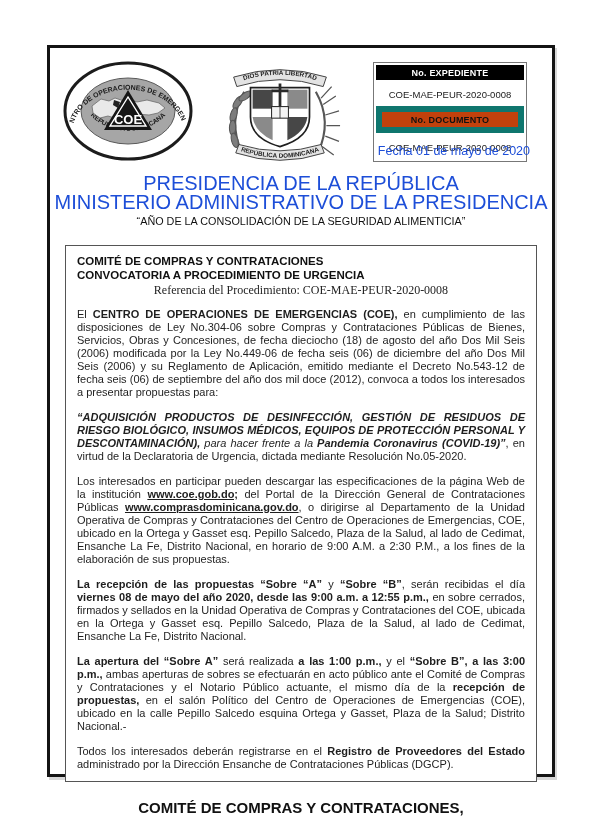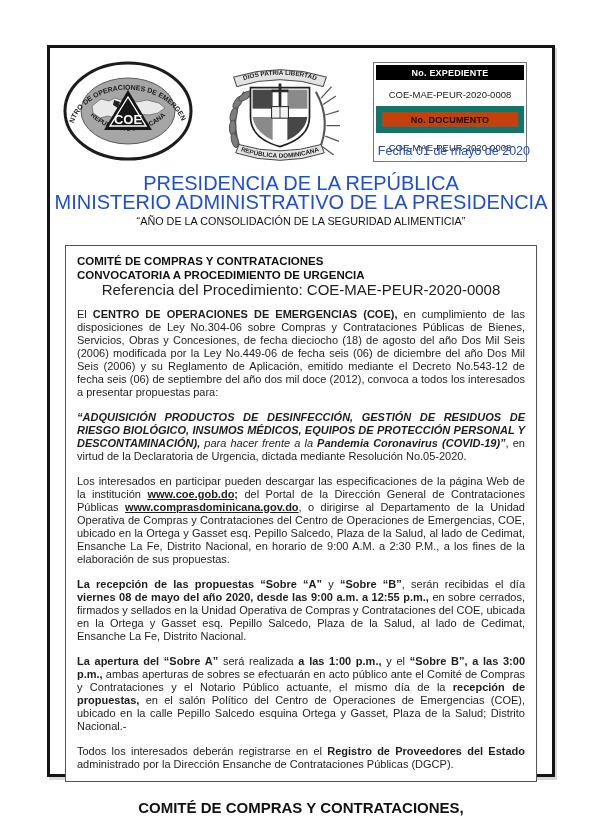--- a/index.html
+++ b/index.html
@@ -18,21 +18,21 @@
   .file-box .val{font-size:9.5px;text-align:center;padding:9px 0 6px;color:#1a1a1a;}
   .date-line{position:absolute;right:22px;top:96px;font-size:12.5px;color:#1d4ed8;}
   
   .title-block{text-align:center;margin-top:6px;line-height:18.5px;}
   .t-reg{font-size:20px;color:#1d4ed8;}
   .t-bold{font-size:15px;font-weight:bold;color:#111;}
   .t-motto{font-size:10.8px;font-weight:normal;color:#111;margin-top:1px;}
   
   .notice-box{width:448px;margin:14px auto 0;border:1.5px solid #555;padding:8px 11px 10px;background:#fff;}
   .nb-head{font-size:11.5px;font-weight:bold;line-height:14.5px;color:#111;}
-  .nb-ref{font-size:15px;text-align:center;line-height:14.5px;color:#222;margin-bottom:11px;}
+  .nb-ref{font-size:12px;text-align:center;line-height:14.5px;color:#222;margin-bottom:11px;font-family:Liberation Serif, serif;}
   .notice-box p{font-size:11px;line-height:13px;text-align:justify;margin:0 0 12px;color:#1e1e1e;}
   .notice-box p:last-child{margin-bottom:0;}
   
   .doc-footer{text-align:center;margin-top:16px;font-weight:bold;font-size:15px;line-height:19px;color:#111;}
   svg text{font-family:"Liberation Sans","DejaVu Sans",sans-serif;}
 </style>
 </head>
 <body>
 
 <div class="canvas">

